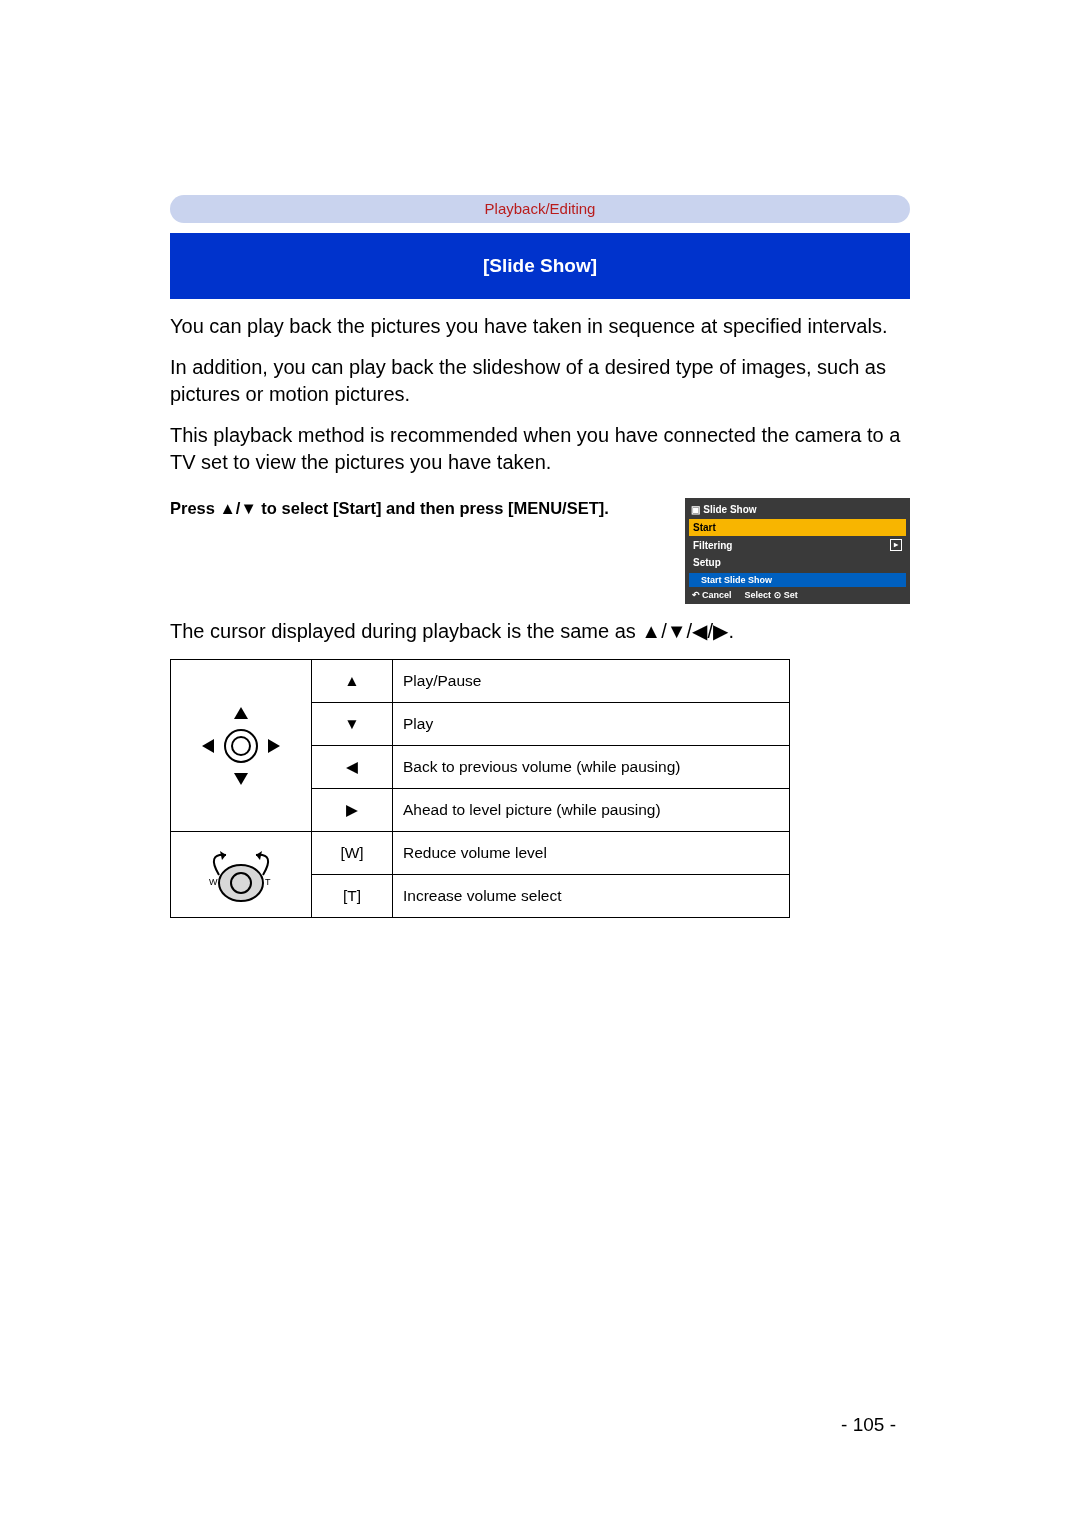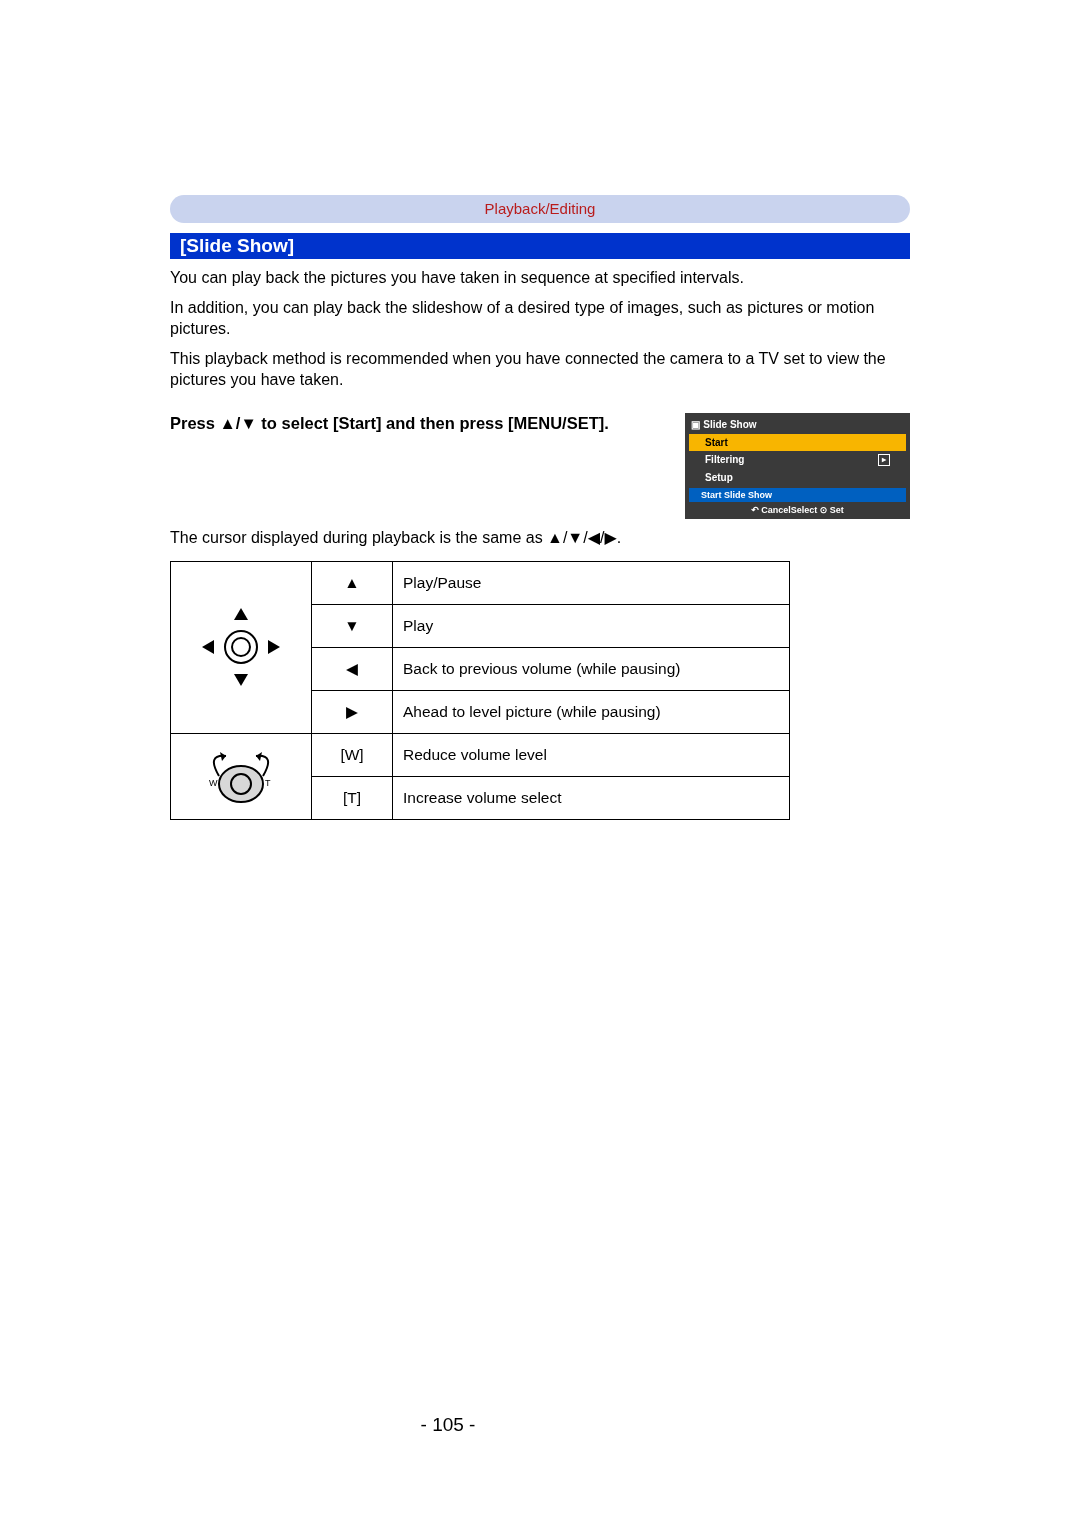--- a/index.html
+++ b/index.html
@@ -25,27 +25,28 @@
     text-align: center;
     font-size: 15px;
     color: #b91c1c;
     margin-bottom: 10px;
   }
   .section-title {
     background: #0033CC;
     color: #fff;
     font-weight: bold;
     font-size: 19px;
-    padding: 2px 10px;
+    padding: 22px 10px;
     margin-bottom: 6px;
+    text-align: center;
   }
   .body-text {
-    font-size: 16px;
+    font-size: 20px;
     line-height: 1.35;
-    margin: 8px 0;
+    margin: 14px 0;
   }
   .instruction-row {
     display: flex;
     align-items: flex-start;
     margin-top: 22px;
     gap: 20px;
   }
   .instruction-text {
     flex: 1;
     font-weight: bold;
@@ -59,41 +60,42 @@
     font-size: 10px;
     padding: 4px 4px 4px 4px;
     box-sizing: border-box;
     font-weight: bold;
   }
   .menu-header {
     font-size: 10px;
     padding: 2px 0 4px 2px;
   }
   .menu-row {
-    padding: 3px 16px;
+    padding: 3px 4px;
     display:flex;
     justify-content: space-between;
     align-items:center;
   }
   .menu-row.sel {
     background: #F8B500;
     color: #000;
   }
   .menu-status {
     background: #0060C0;
     color: #fff;
     font-size: 9px;
     padding: 2px 12px;
     margin-top: 2px;
   }
   .menu-footer {
     display:flex;
-    justify-content: center;
+    justify-content: flex-start;
     font-size: 9px;
     padding: 3px 3px 0 3px;
+    gap: 13px;
   }
   .sub-heading {
     font-weight: bold;
     font-size: 16px;
     margin-top: 28px;
   }
   .sub-heading::before {
     content: "■ ";
     font-size: 15px;
   }
@@ -115,21 +117,21 @@
   .sym-col {
     width: 60px;
     text-align: center;
     font-size: 16px;
   }
   .page-number {
     position: absolute;
     bottom: 90px;
     left: 0;
     width: 896px;
-    text-align: center;
+    text-align: right;
     font-size: 19px;
   }
   .dpad-svg, .lens-svg { display:block; margin:auto; }
 </style>
 </head>
 <body>
 
 <div class="page">
 
   <div class="breadcrumb-bar">Playback/Editing</div>

